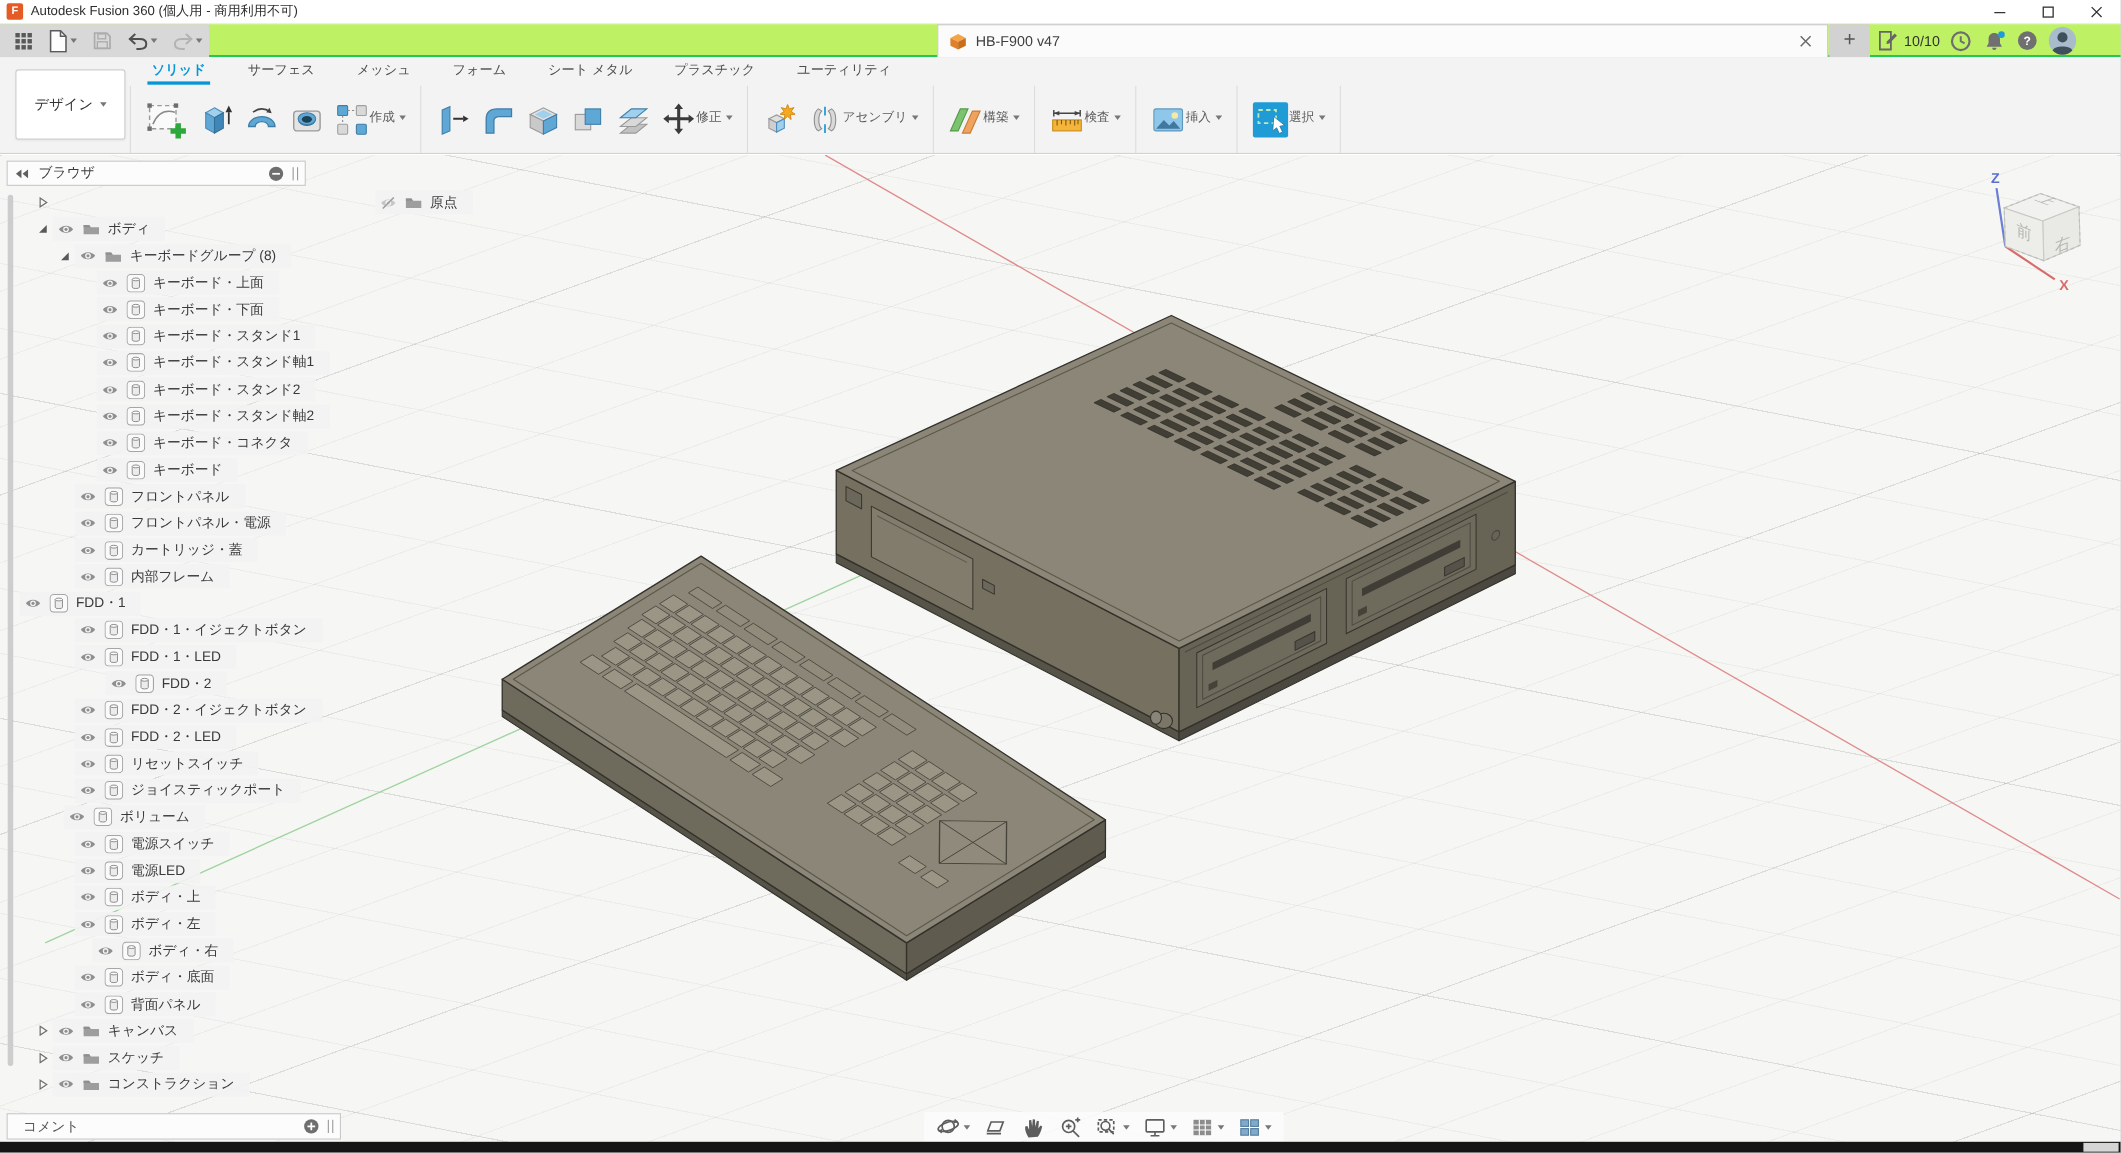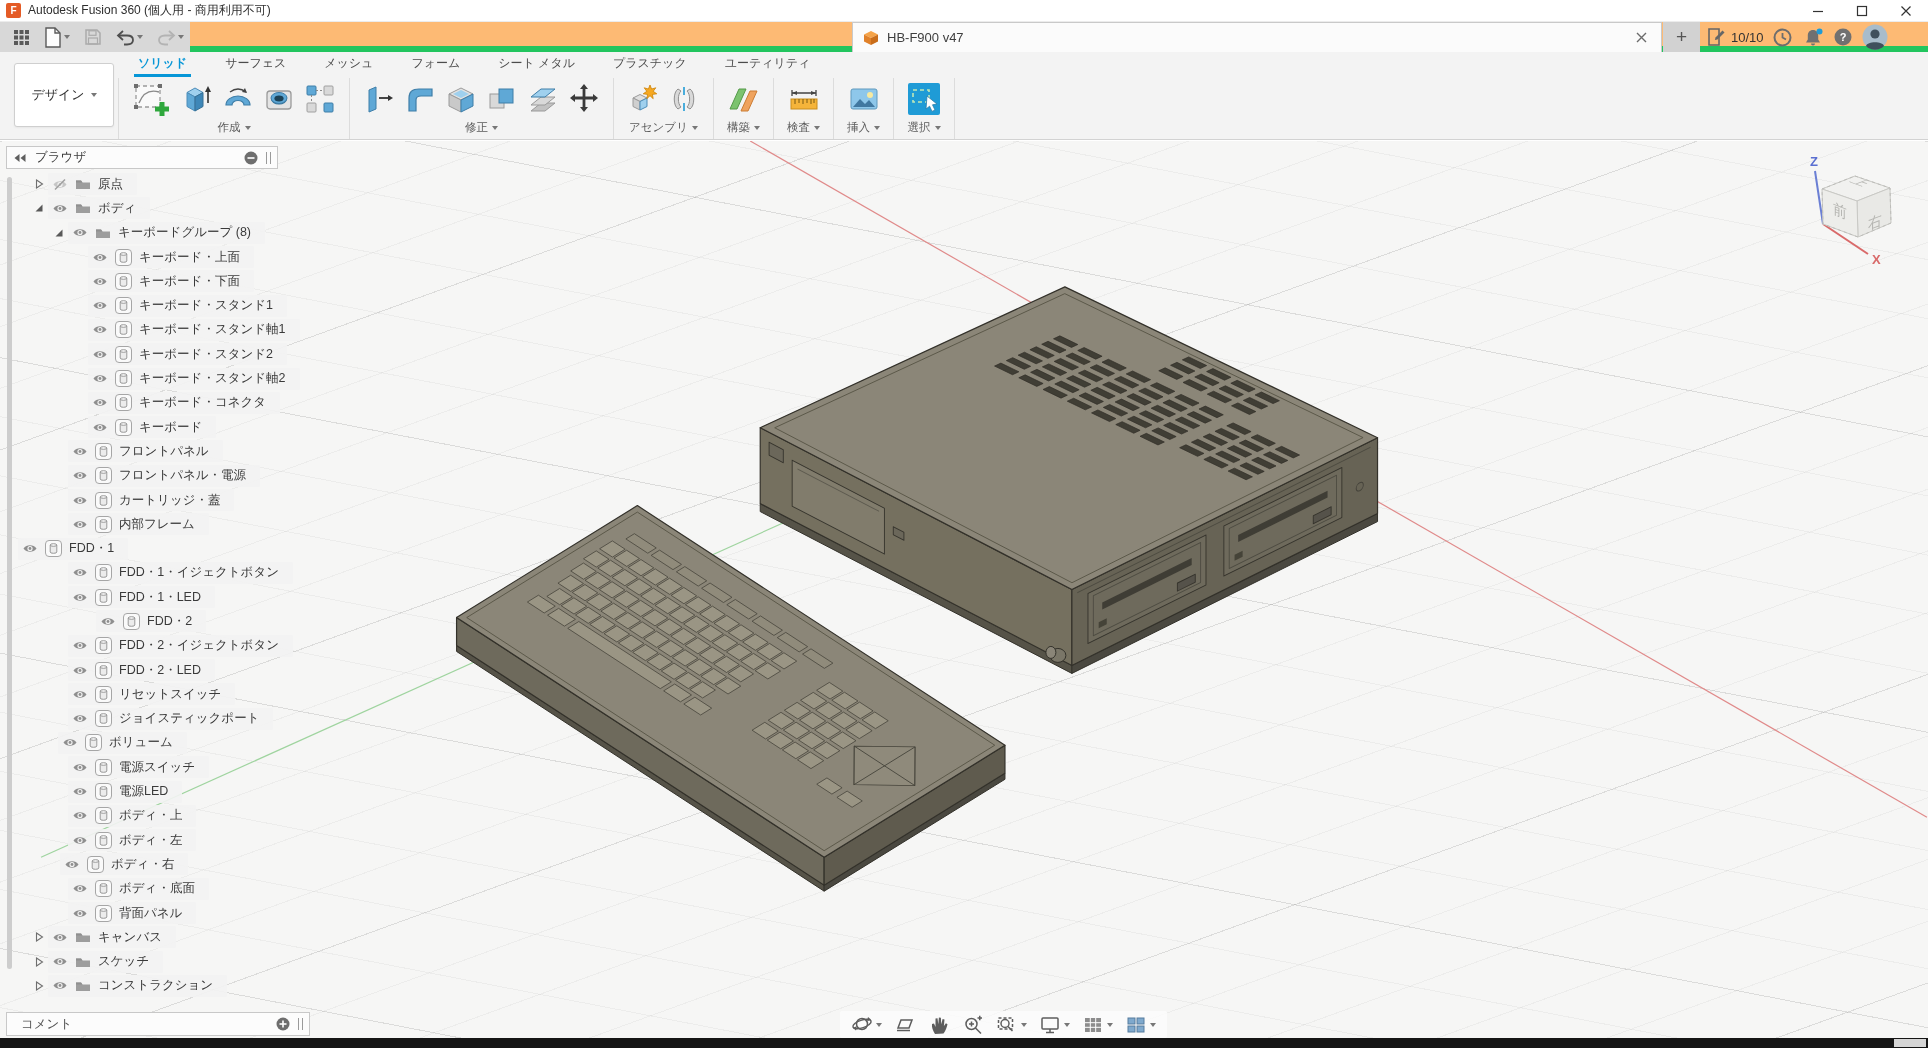--- a/index.html
+++ b/index.html
@@ -7,39 +7,39 @@
 #app{position:relative;width:1928px;height:1048px;background:#fff;overflow:hidden;
   font-family:"Liberation Sans",sans-serif;color:#333;-webkit-font-smoothing:antialiased}
 
 #titlebar{position:absolute;left:0;top:0;width:1928px;height:22px;background:#fff;border-bottom:1px solid #ececec;display:flex;align-items:center}
 #app-logo{width:15px;height:15px;margin:0 7px 0 6px;background:#e45b26;border-radius:2px;display:flex;align-items:center;justify-content:center;
   color:#fff;font-size:10px;font-weight:bold;line-height:1}
 #win-title{font-size:12px;color:#2e2e2e}
 #win-controls{position:absolute;right:0;top:0;height:22px;display:flex}
 .winbtn{width:44px;height:22px;display:flex;align-items:center;justify-content:center}
 
-#tabbar{position:absolute;left:0;top:22px;width:1928px;height:30px;background:#fdba74;border-bottom:6px solid #22c55e}
+#tabbar{position:absolute;left:0;top:22px;width:1928px;height:30px;background:#bef264;border-bottom:2px solid #22c55e}
 #qat{position:absolute;left:0;top:0;width:190px;height:30px;background:#d8d8d8;display:flex;align-items:center;padding-left:8px;gap:4px}
 .qbtn{display:flex;align-items:center;gap:2px;padding:0 5px;height:26px}
 .caret{width:0;height:0;border-left:3.5px solid transparent;border-right:3.5px solid transparent;border-top:4px solid #777;display:inline-block}
 #doctab{position:absolute;left:852px;top:0;width:810px;height:30px;background:#fbfbfb;border:1px solid #c9c9c9;border-bottom:none;display:flex;align-items:center;padding:0 10px}
 #doctab .dtitle{font-size:13px;color:#3f3f3f;margin-left:8px}
 #tab-close{margin-left:auto;display:flex;align-items:center;padding:4px}
 #newtab{position:absolute;left:1663px;top:0;width:37px;height:30px;background:#d2d2d2;display:flex;align-items:center;justify-content:center;font-size:19px;color:#555}
 #jobstatus{position:absolute;left:1706px;top:0;height:30px;display:flex;align-items:center;gap:5px;font-size:13px;color:#333}
 #topright{position:absolute;left:1772px;top:0;height:30px;display:flex;align-items:center;gap:9px}
 
 #ribbon{position:absolute;left:0;top:52px;width:1928px;height:88px;background:#f3f3f3;border-bottom:1px solid #d2d2d2}
 #workspace-btn{position:absolute;left:14px;top:11px;width:100px;height:64px;background:#fff;border:1px solid #cfcfcf;border-radius:3px;
   display:flex;align-items:center;justify-content:center;gap:6px;font-size:13px;color:#333;box-shadow:0 1px 2px rgba(0,0,0,.05)}
 #ribbon-tabs{position:absolute;left:134px;top:2px;height:24px;display:flex;gap:30px;align-items:center}
 .rtab{font-size:12px;color:#4c4c4c;padding:0 4px 5px 4px}
 .rtab.active{color:#0696d7;font-weight:bold;border-bottom:3px solid #0696d7;padding-bottom:2px}
 #ribbon-groups{position:absolute;left:118px;top:26px;height:61px;display:flex}
-.rgroup{display:flex;flex-direction:column;align-items:center;padding:0 13px;border-left:1px solid #dcdcdc}
+.rgroup{display:flex;align-items:center;padding:0 13px;border-left:1px solid #dcdcdc}
 .rgroup:last-child{border-right:1px solid #dcdcdc}
 .ricons{flex:1;display:flex;align-items:center;gap:9px}
 .rlabel{font-size:11.5px;color:#5b5b5b;display:flex;align-items:center;gap:4px;padding-bottom:4px}
 
 #viewport{position:absolute;left:0;top:141px;width:1928px;height:897px;background-color:#f6f6f5;overflow:hidden;
  background-image:
   repeating-linear-gradient(191deg, rgba(70,70,70,0.10) 0 1px, transparent 1px 290px),
   repeating-linear-gradient(160deg, rgba(70,70,70,0.10) 0 1px, transparent 1px 290px),
   repeating-linear-gradient(191deg, rgba(70,70,70,0.055) 0 1px, transparent 1px 58px),
   repeating-linear-gradient(160deg, rgba(70,70,70,0.055) 0 1px, transparent 1px 58px)}
@@ -671,21 +671,21 @@
       <span id="bh-minus">
           <svg width="14" height="14">
             <circle cx="7" cy="7" r="6.5" fill="#6e6e6e"></circle>
             <rect x="3.5" y="6.2" width="7" height="1.6" fill="#fff"></rect>
           </svg>
         </span>
       <span class="grip"></span>
     </div>
     <div id="browser-scrollbar"></div>
     <div id="browser-tree">
-        <div class="trow" style="padding-left: 30px;">
+        <div class="trow" style="padding-left: 30px; justify-content: space-between;">
           <span class="slot-arrow">
             <svg width="9" height="10">
               <path d="M1.5 1 L7.5 5 L1.5 9 Z" fill="none" stroke="#6f6f6f" stroke-width="1.1"></path>
             </svg>
           </span>
           <span class="chip">
             <span>
               <svg width="16" height="11">
                 <path d="M1.5 5.5 C4.5 1.2 11.5 1.2 14.5 5.5 C11.5 9.8 4.5 9.8 1.5 5.5 Z" fill="#c6c6c6"></path>
                 <circle cx="8" cy="5.5" r="2.6" fill="#f4f4f4"></circle>
@@ -1241,21 +1241,21 @@
             <span>
               <svg width="17" height="17">
                 <rect x="0.5" y="0.5" width="16" height="16" rx="3.5" fill="rgba(255,255,255,0.55)" stroke="#a6a6a6"></rect>
                 <path d="M5.2 5v7a3.3 1.3 0 0 0 6.6 0V5Z" fill="#ececec" stroke="#8e8e8e" stroke-width="0.9"></path>
                 <ellipse cx="8.5" cy="5" rx="3.3" ry="1.3" fill="#fafafa" stroke="#8e8e8e" stroke-width="0.9"></ellipse>
               </svg>
             </span>
             <span class="tlabel">ボディ・左</span>
           </span>
         </div>
-        <div class="trow" style="padding-left: 42px;">
+        <div class="trow" style="padding-left: 66px;">
           <span class="slot-arrow"></span>
           <span class="chip">
             <span>
               <svg width="16" height="11">
                 <path d="M1.5 5.5 C4.5 1.2 11.5 1.2 14.5 5.5 C11.5 9.8 4.5 9.8 1.5 5.5 Z" fill="#8f8f8f"></path>
                 <circle cx="8" cy="5.5" r="2.6" fill="#f4f4f4"></circle>
                 <circle cx="8" cy="5.5" r="1.4" fill="#8f8f8f"></circle>
               </svg>
             </span>
             <span>

